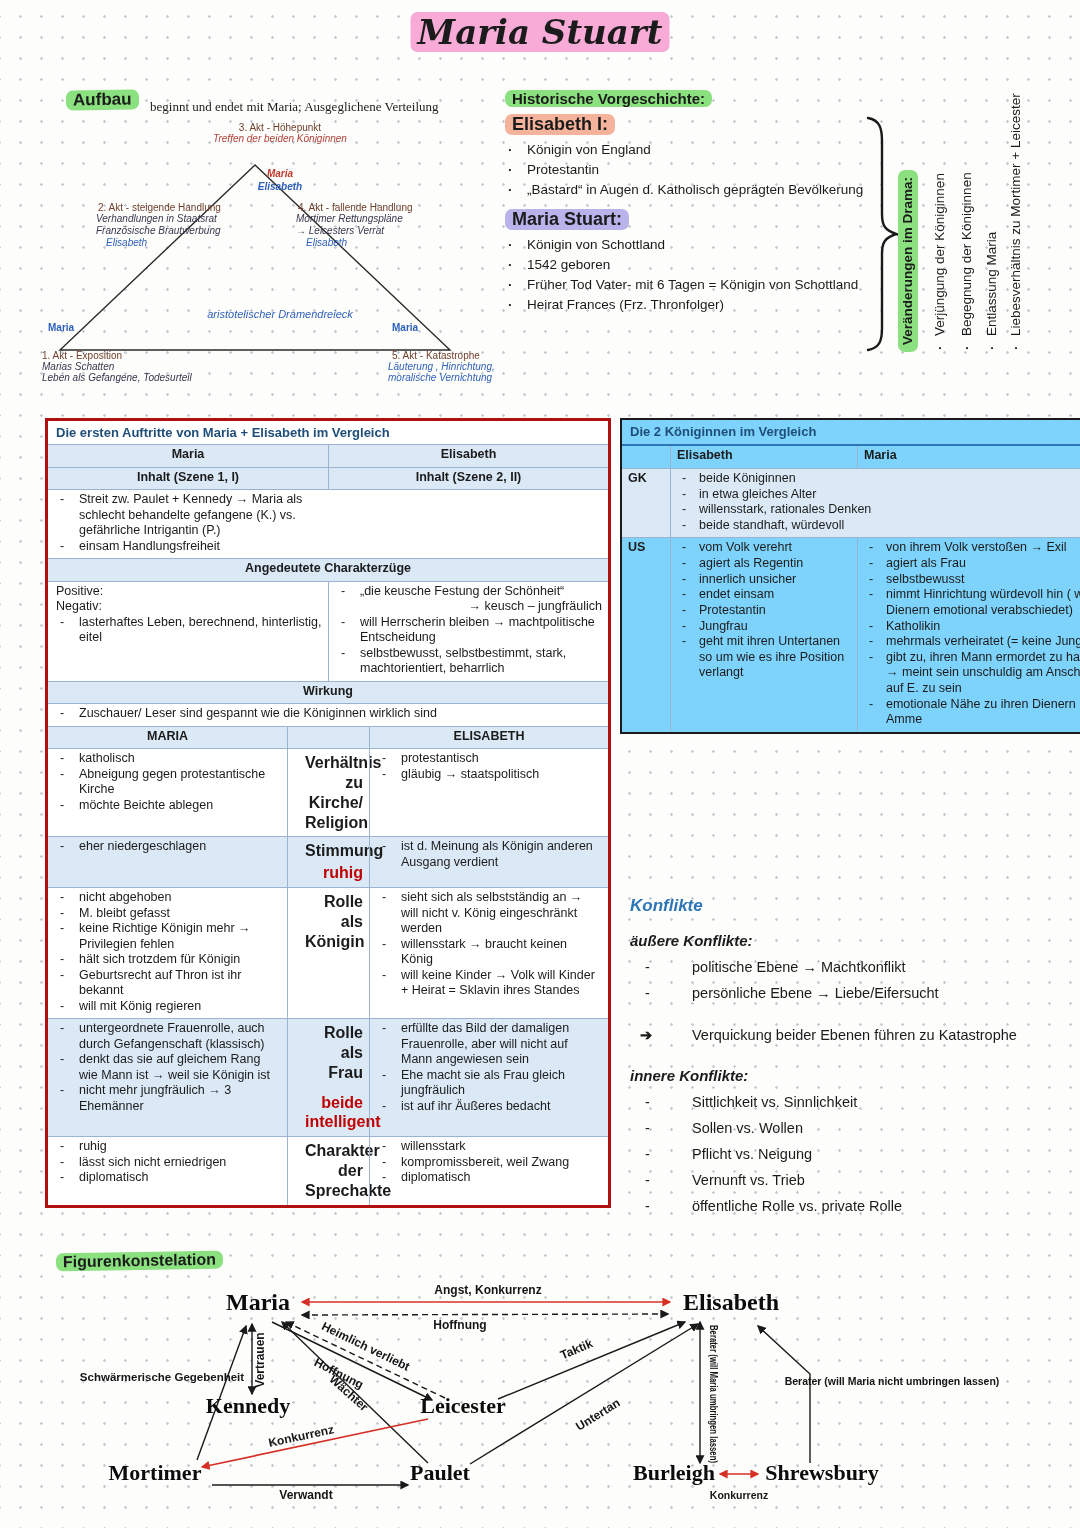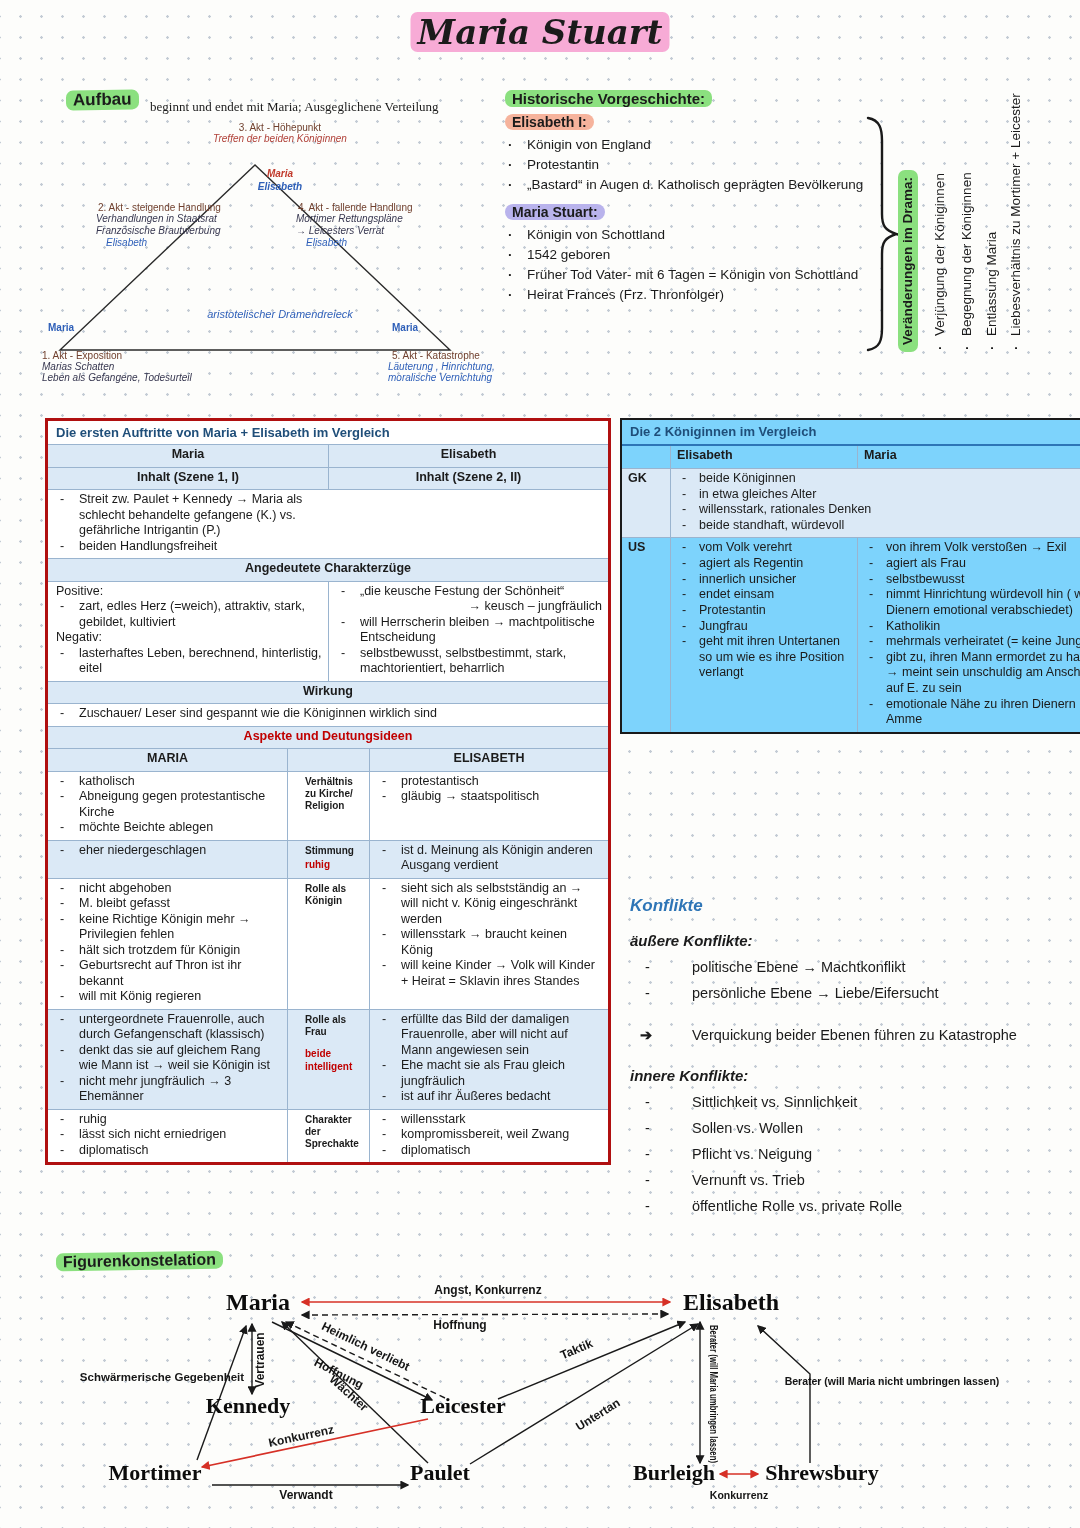--- a/index.html
+++ b/index.html
@@ -25,21 +25,21 @@
 .red-it{color:#b04038;font-style:italic;font-size:11px;}
 .blue-t{color:#2e5fb8;}
 .blue-it{color:#2e5fb8;font-style:italic;}
 .dark-it{color:#36364f;font-style:italic;}
 .tiny{font-size:9.5px;}
 
 .vg{position:absolute;left:505px;top:90px;width:368px;font-size:13.5px;}
 .vg .hrow{margin-bottom:7px;}
 .vg .hl{font-weight:bold;}
 .vg-h{font-size:15px;}
-.vg-sh{font-size:14px;border-radius:8px;}
+.vg-sh{font-size:18px;}
 .dotli{position:relative;padding-left:22px;margin:4px 0 5px;}
 .dotli::before{content:"·";position:absolute;left:3px;font-weight:bold;}
 .brace{position:absolute;left:858px;top:114px;}
 .vline{position:absolute;top:332px;height:20px;line-height:20px;transform-origin:0 100%;
   transform:rotate(-90deg);white-space:nowrap;font-size:13.5px;}
 .vdot{padding-left:16px;}
 .vdot::before{content:"·";position:absolute;left:2px;font-weight:bold;}
 
 .tb1{position:absolute;left:45px;top:418px;width:566px;background:#fff;border:3px solid #b01010;
   font-size:12.5px;line-height:1.24;}
@@ -52,21 +52,21 @@
 .cell{padding:2px 6px 4px;min-width:0;}
 .cell+.cell{border-left:1px solid #9ab4cf;}
 .bluebg{background:#dbe9f6;}
 .cen{text-align:center;}
 .bold{font-weight:bold;}
 .red{color:#c00000;}
 .di{position:relative;padding-left:25px;}
 .di::before{content:"-";position:absolute;left:6px;}
 .ind{padding-left:48px;text-align:right;}
 .plabel{padding-left:2px;}
-.midlab{text-align:left;font-weight:bold;font-size:10px;padding-top:4px;padding-left:17px;}
+.midlab{text-align:right;font-weight:bold;font-size:16px;padding-top:4px;padding-left:17px;}
 .midlab .sub{display:block;color:#c00000;}
 .midlab .sub:not(:empty){margin-top:10px;}
 
 .tb2{position:absolute;left:620px;top:418px;width:498px;background:#7dd3fc;border:2px solid #1a1a1a;
   font-size:12.5px;line-height:1.25;}
 .tb2-title{color:#1f4e79;font-weight:bold;font-size:13px;padding:4px 8px;border-bottom:2px solid #2e75b6;}
 .t2row{display:grid;grid-template-columns:48px 187px 1fr;}
 .t2row .cell+.cell{border-left:1px solid #9ab4cf;}
 .t2head{border-bottom:1px solid #9ab4cf;}
 .t2gk{background:#dbe9f6;border-bottom:1px solid #9ab4cf;}
@@ -171,54 +171,48 @@
     <div class="cell cen bold">Maria</div>
     <div class="cell cen bold">Elisabeth</div>
   </div>
   <div class="trow r2 bluebg">
     <div class="cell cen bold">Inhalt (Szene 1, I)</div>
     <div class="cell cen bold">Inhalt (Szene 2, II)</div>
   </div>
   <div class="trow r2">
     <div class="cell">
         <div class="di">Streit zw. Paulet + Kennedy → Maria als schlecht behandelte gefangene (K.) vs. gefährliche Intrigantin (P.)</div>
-        <div class="di">beiden Handlungsfreiheit</div>
+        <div class="di">einsam Handlungsfreiheit</div>
       </div>
   </div>
   <div class="trow r1 bluebg">
     <div class="cell cen bold">Angedeutete Charakterzüge</div>
   </div>
   <div class="trow r2">
     <div class="cell">
       <div class="plabel">Positive:</div>
-      <div>
-          <div class="di">zart, edles Herz (=weich), attraktiv, stark, gebildet, kultiviert</div>
-        </div>
       <div class="plabel">Negativ:</div>
       <div>
           <div class="di">lasterhaftes Leben, berechnend, hinterlistig, eitel</div>
         </div>
     </div>
     <div class="cell">
       <div class="di">„die keusche Festung der Schönheit“</div>
       <div class="ind">→   keusch – jungfräulich</div>
       <div class="di">will Herrscherin bleiben → machtpolitische Entscheidung</div>
       <div class="di">selbstbewusst, selbstbestimmt, stark, machtorientiert, beharrlich</div>
     </div>
   </div>
   <div class="trow r1 bluebg">
     <div class="cell cen bold">Wirkung</div>
   </div>
   <div class="trow r1">
     <div class="cell">
         <div class="di">Zuschauer/ Leser sind gespannt wie die Königinnen wirklich sind</div>
       </div>
-  </div>
-  <div class="trow r1 bluebg">
-    <div class="cell cen bold red">Aspekte und Deutungsideen</div>
   </div>
   <div class="trow r3 bluebg">
     <div class="cell cen bold">MARIA</div>
     <div class="cell"></div>
     <div class="cell cen bold">ELISABETH</div>
   </div>
 
   <div class="trow r3">
     <div class="cell">
         <div class="di">katholisch</div>

